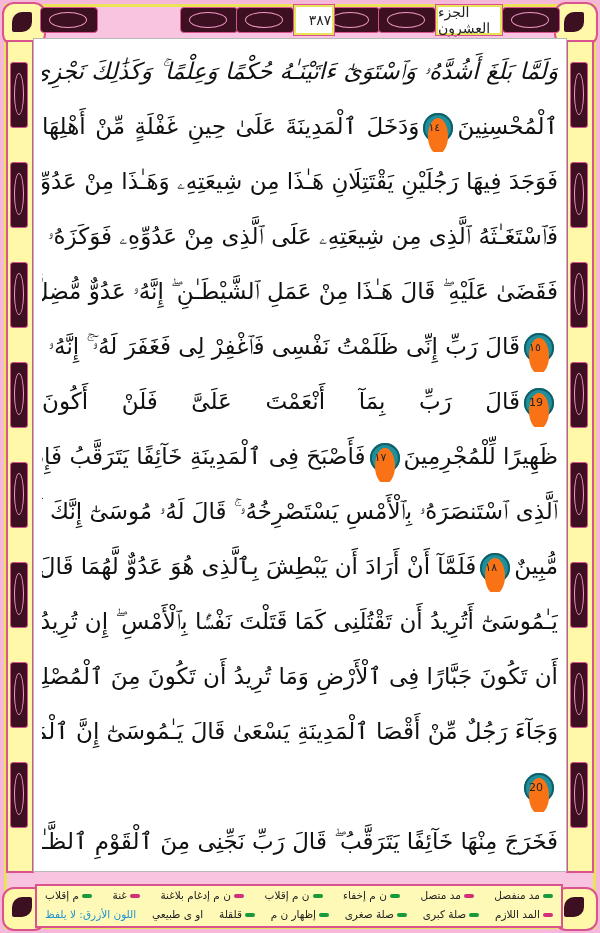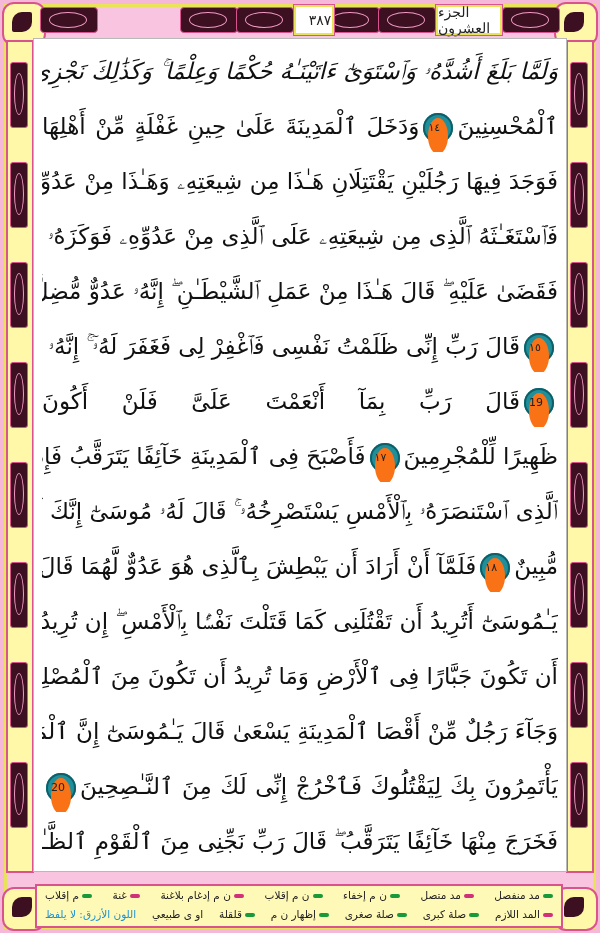--- a/index.html
+++ b/index.html
@@ -75,21 +75,21 @@
   <div class="line" style="top:171px;"><span>فَٱسْتَغَـٰثَهُ ٱلَّذِى مِن شِيعَتِهِۦ عَلَى ٱلَّذِى مِنْ عَدُوِّهِۦ فَوَكَزَهُۥ مُوسَىٰ</span></div>
   <div class="line" style="top:226px;"><span>فَقَضَىٰ عَلَيْهِ ۖ قَالَ هَـٰذَا مِنْ عَمَلِ ٱلشَّيْطَـٰنِ ۖ إِنَّهُۥ عَدُوٌّ مُّضِلٌّ مُّبِينٌ</span></div>
   <div class="line" style="top:281px;"><span class="ayah"><span>١٥</span></span><span>قَالَ رَبِّ إِنِّى ظَلَمْتُ نَفْسِى فَٱغْفِرْ لِى فَغَفَرَ لَهُۥٓ ۚ إِنَّهُۥ هُوَ</span></div>
   <div class="line" style="top:336px;"><span class="ayah"><span>19</span></span><span>قَالَ رَبِّ بِمَآ أَنْعَمْتَ عَلَىَّ فَلَنْ أَكُونَ</span></div>
   <div class="line" style="top:391px;"><span>ظَهِيرًا لِّلْمُجْرِمِينَ</span><span class="ayah"><span>١٧</span></span><span>فَأَصْبَحَ فِى ٱلْمَدِينَةِ خَآئِفًا يَتَرَقَّبُ فَإِذَا</span></div>
   <div class="line" style="top:446px;"><span>ٱلَّذِى ٱسْتَنصَرَهُۥ بِٱلْأَمْسِ يَسْتَصْرِخُهُۥ ۚ قَالَ لَهُۥ مُوسَىٰٓ إِنَّكَ لَغَوِىٌّ</span></div>
   <div class="line" style="top:501px;"><span>مُّبِينٌ</span><span class="ayah"><span>١٨</span></span><span>فَلَمَّآ أَنْ أَرَادَ أَن يَبْطِشَ بِٱلَّذِى هُوَ عَدُوٌّ لَّهُمَا قَالَ</span></div>
   <div class="line" style="top:556px;"><span>يَـٰمُوسَىٰٓ أَتُرِيدُ أَن تَقْتُلَنِى كَمَا قَتَلْتَ نَفْسًۢا بِٱلْأَمْسِ ۖ إِن تُرِيدُ إِلَّآ</span></div>
   <div class="line" style="top:611px;"><span>أَن تَكُونَ جَبَّارًا فِى ٱلْأَرْضِ وَمَا تُرِيدُ أَن تَكُونَ مِنَ ٱلْمُصْلِحِينَ</span></div>
   <div class="line" style="top:666px;"><span>وَجَآءَ رَجُلٌ مِّنْ أَقْصَا ٱلْمَدِينَةِ يَسْعَىٰ قَالَ يَـٰمُوسَىٰٓ إِنَّ ٱلْمَلَأَ</span></div>
-  <div class="line" style="top:721px;"><span>يَأْتَمِرُونَ بِكَ لِيَقْتُلُوكَ فَٱخْرُجْ إِنِّى لَكَ مِنَ ٱلنَّـٰصِحِينَ</span><span class="ayah"><span>20</span></span></div>
+  <div class="line" style="top:721px;"><span class="ayah"><span>20</span></span></div>
   <div class="line" style="top:776px;"><span>فَخَرَجَ مِنْهَا خَآئِفًا يَتَرَقَّبُ ۖ قَالَ رَبِّ نَجِّنِى مِنَ ٱلْقَوْمِ ٱلظَّـٰلِمِينَ</span></div>
 </div>
 
 <div class="legend">
   <div class="row">
     <span><i class="sw" style="background:#199a3a"></i><span>مد منفصل</span></span>
     <span><i class="sw" style="background:#d1307a"></i><span>مد متصل</span></span>
     <span><i class="sw" style="background:#199a3a"></i><span>ن م إخفاء</span></span>
     <span><i class="sw" style="background:#199a3a"></i><span>ن م إقلاب</span></span>
     <span><i class="sw" style="background:#d1307a"></i><span>ن م إدغام بلاغنة</span></span>

